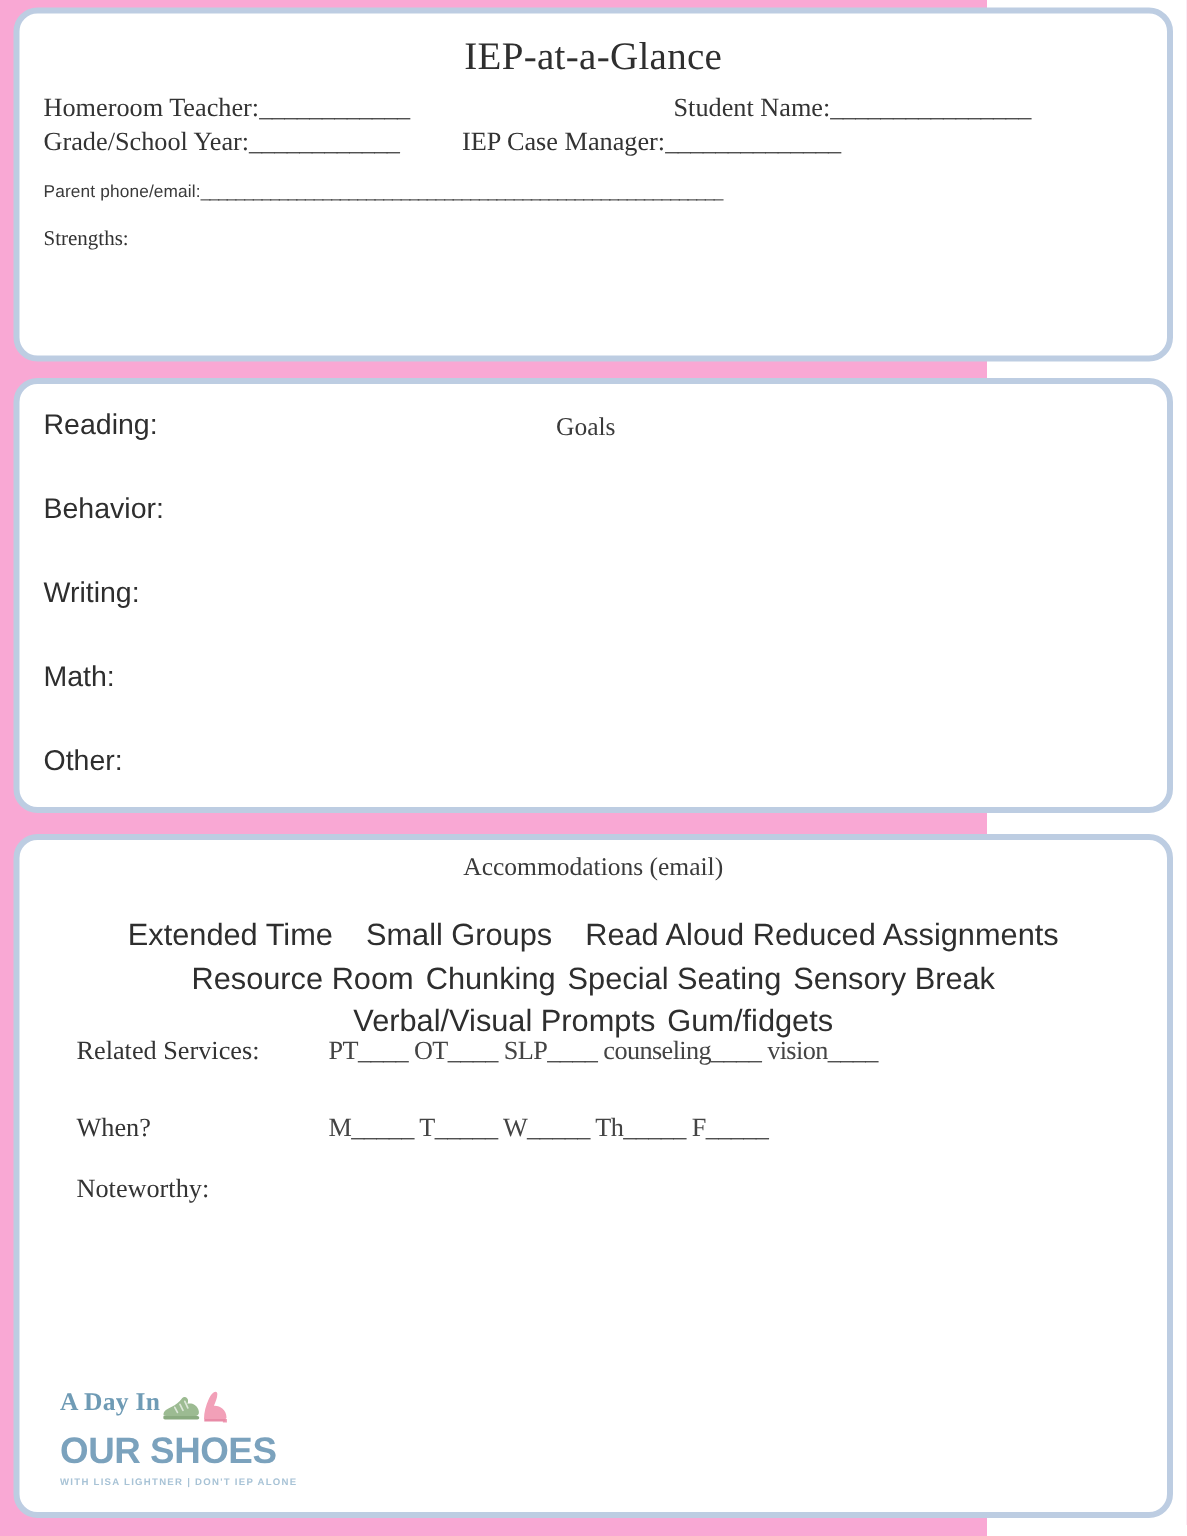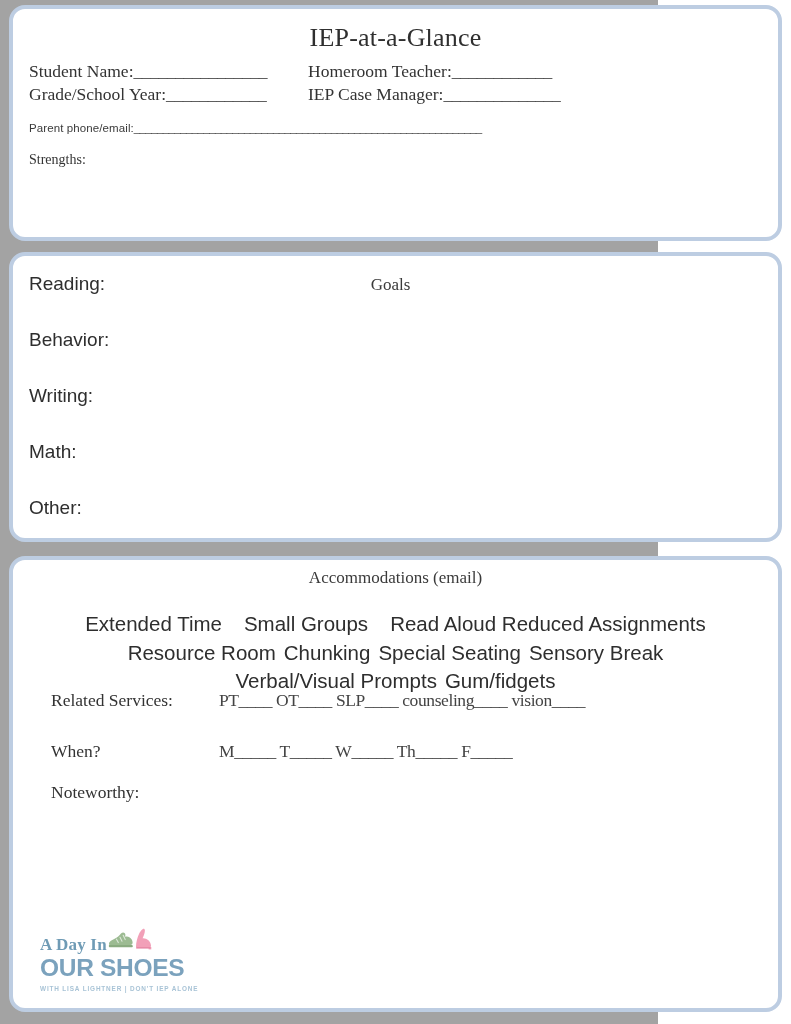--- a/index.html
+++ b/index.html
@@ -14,21 +14,21 @@
     font-family: "Liberation Serif", serif;
     color: #3a3a3a;
     position: relative;
     overflow: hidden;
   }
 
   .page {
     position: relative;
     width: 658px;
     height: 1024px;
-    background: #a3a3a3;
+    background: #f9a8d4;
   }
 
   
   .panel {
     position: absolute;
     background: #ffffff;
     border: 4px solid #bdcde2;
     border-radius: 16px;
   }
 
@@ -182,21 +182,20 @@
   
   .logo {
     position: absolute;
     left: 27px;
     bottom: 14px;
     width: 185px;
   }
 
   .logo-top {
     display: flex;
-    align-items: flex-end;
     gap: 0;
   }
 
   .logo-line1 {
     font-family: "Liberation Serif", serif;
     font-weight: 700;
     font-size: 17px;
     color: #6f9bb5;
     letter-spacing: 0.2px;
     line-height: 19px;
@@ -230,22 +229,22 @@
 
 <div class="page">
 
   <section class="panel" id="panel-identification">
 
     <h1 class="doc-title">IEP-at-a-Glance</h1>
 
     <div class="ident-grid">
 
       <div class="ident-row">
+        <span class="ident-cell col-right"><span>Homeroom Teacher:</span><span class="blank">____________</span></span>
         <span class="ident-cell col-left"><span>Student Name:</span><span class="blank">________________</span></span>
-        <span class="ident-cell col-right"><span>Homeroom Teacher:</span><span class="blank">____________</span></span>
       </div>
 
       <div class="ident-row">
         <span class="ident-cell col-left"><span>Grade/School Year:</span><span class="blank">____________</span></span>
         <span class="ident-cell col-right"><span>IEP Case Manager:</span><span class="blank">______________</span></span>
       </div>
 
     </div>
 
     <div class="parent-line"><span>Parent phone/email:</span><span class="blank">____________________________________________________________</span></div>

